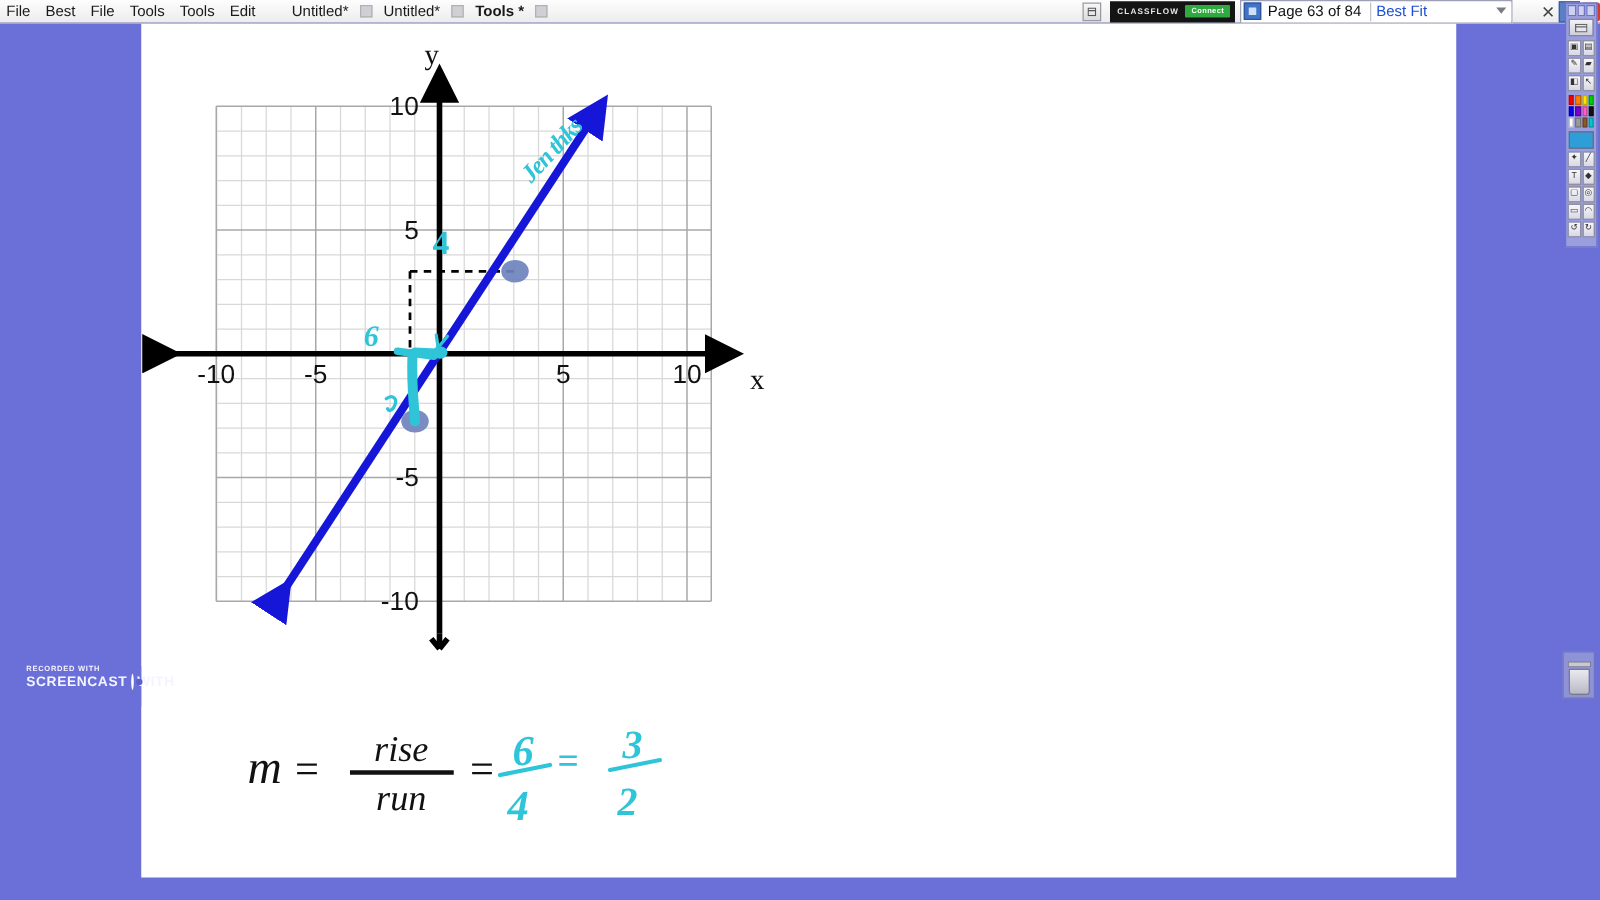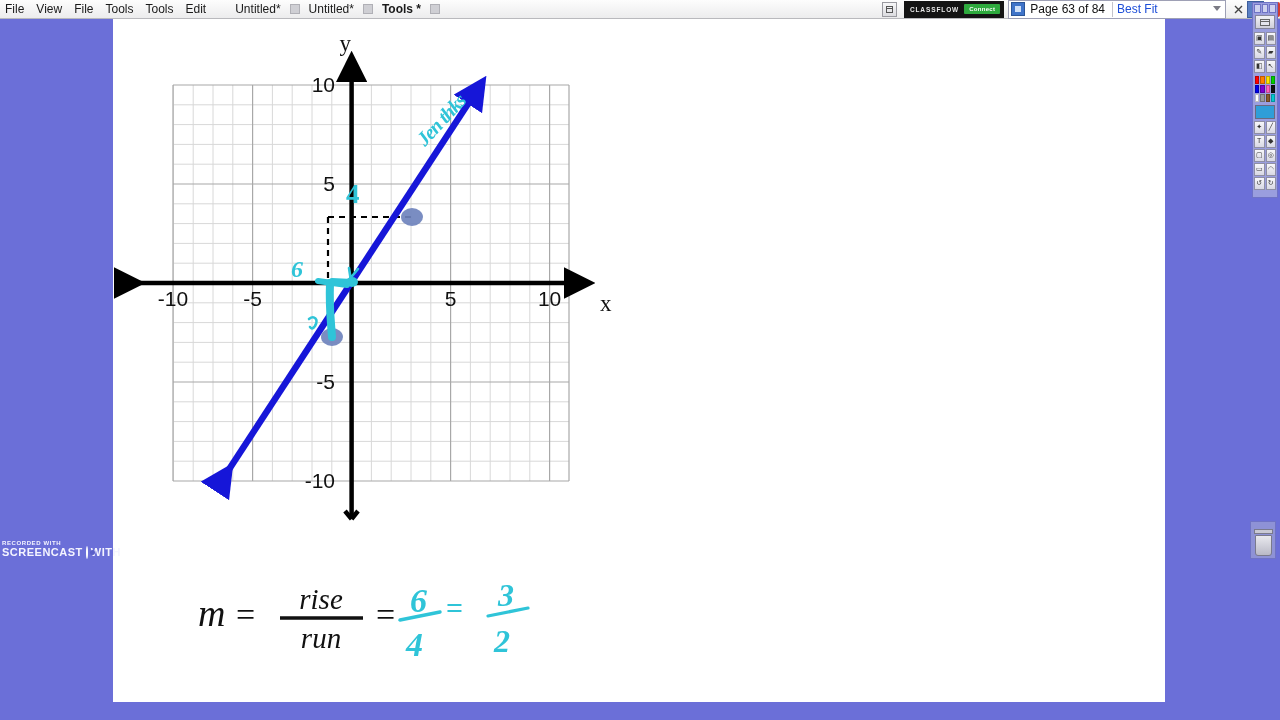--- a/index.html
+++ b/index.html
@@ -54,21 +54,21 @@
   }
   .classflow-btn {
     background:#2eaa3e; color:#fff; font-size:6px; font-weight:bold;
     padding: 2px 5px; letter-spacing:0.3px; border-radius:1px;
   }
 
   
   .pagebox {
     display:flex; align-items:center; height:17px;
     background:#fff; border:1px solid #9ea0b5;
-    padding-left:2px; margin-right:4px;
+    padding-left:2px; margin-right:20px;
   }
   .page-icon {
     width:12px; height:12px; background:#3f74c9;
     border:1px solid #2b5597; margin-right:5px; position:relative;
   }
   .page-icon::after{
     content:""; position:absolute; left:3px; top:3px; width:6px; height:6px;
     background:#cfe0f8;
   }
   .page-label { font-size: 12px; color:#111; margin-right:7px; white-space:nowrap; }
@@ -130,22 +130,22 @@
   .trash-can {
     width:15px;height:19px;background:linear-gradient(#e9e9ee,#b9b9c6);
     border:1px solid #7a7a8c; border-radius:1px 1px 3px 3px;
   }
   .trash-lid { width:17px;height:3px;background:#c9c9d4;border:1px solid #7a7a8c;margin-bottom:1px;}
 
   
   .watermark {
     position:absolute; left:0; bottom:0; width:113px; height:32px;
     background:#6b6fd8; color:#f4f4ff;
-    display:flex; flex-direction:column; justify-content:center;
-    padding-left:2px; box-sizing:border-box;
+    display:flex; flex-direction:column; 
+    padding-left:21px; box-sizing:border-box;
   }
   .wm-top { font-size:6px; font-weight:bold; letter-spacing:0.6px; }
   .wm-main { display:flex; align-items:center; gap:3px; font-size:11px; font-weight:bold; letter-spacing:0.5px;}
   .wm-dot {
     width:11px;height:11px;border-radius:50%;
     background:#cfd2f5; border:1px solid #fff; position:relative;
   }
   .wm-dot::after{content:"";position:absolute;left:3px;top:3px;width:5px;height:5px;border-radius:50%;background:#5a5fc9;}
 
   
@@ -159,21 +159,21 @@
 </style>
 </head>
 <body>
 
 <div id="root">
 
   <div class="desktop-bg"></div>
 
   <div class="menubar">
     <div class="menu-item">File</div>
-    <div class="menu-item">View</div>
+    <div class="menu-item">Best</div>
     <div class="menu-item">File</div>
     <div class="menu-item">Tools</div>
     <div class="menu-item">Tools</div>
     <div class="menu-item">Edit</div>
 
     <div class="doc-tabs">
       <div class="doc-tab">Untitled*</div>
       <span class="tab-dot"></span>
       <div class="doc-tab">Untitled*</div>
       <span class="tab-dot"></span>

